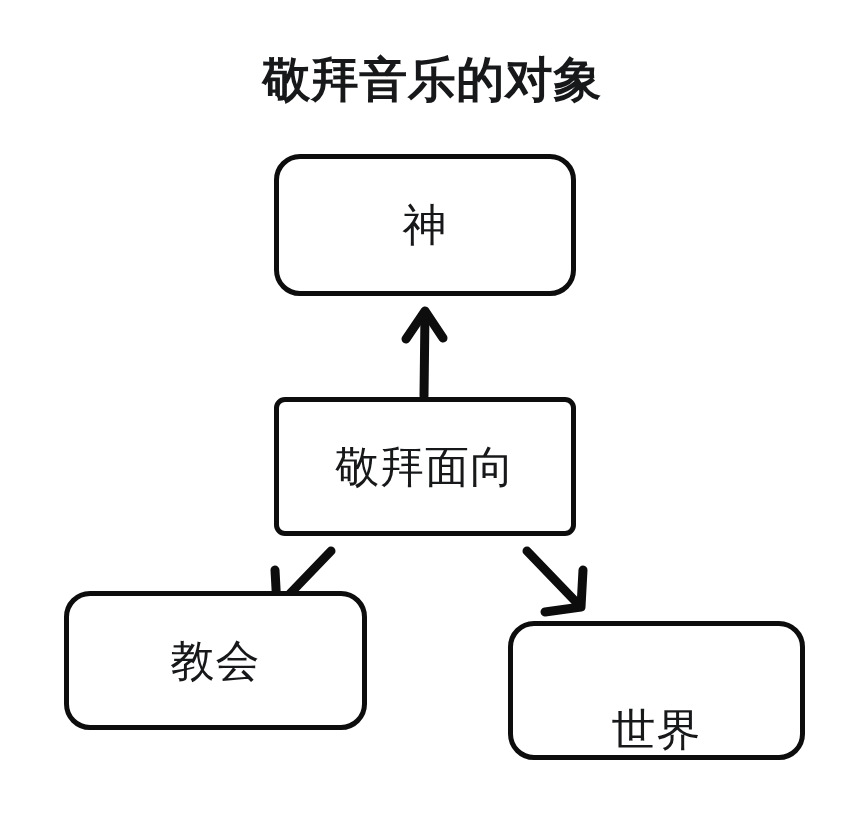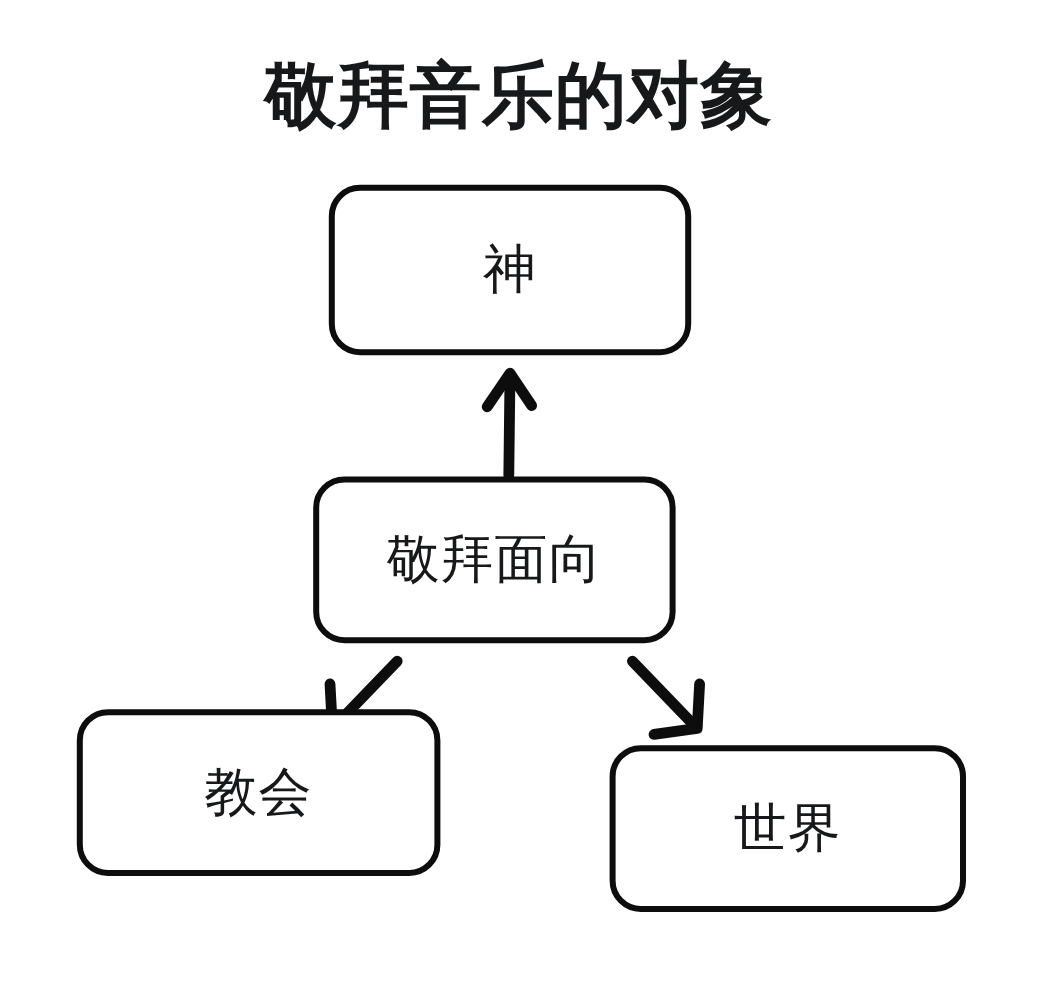--- a/index.html
+++ b/index.html
@@ -16,21 +16,21 @@
     height: 819px;
     background: #ffffff;
     overflow: hidden;
   }
   #diagram-title {
     position: absolute;
     left: 0;
     top: 49px;
     width: 864px;
     text-align: center;
-    font-size: 60px;
+    font-size: 48px;
     line-height: 62px;
     font-weight: 700;
     letter-spacing: 0.5px;
     color: #17181a;
     white-space: nowrap;
   }
   .node {
     position: absolute;
     box-sizing: border-box;
     background: #ffffff;
@@ -43,23 +43,23 @@
   .node-label {
     font-size: 44px;
     line-height: 50px;
     font-weight: 400;
     color: #17181a;
     letter-spacing: 1px;
     white-space: nowrap;
     user-select: none;
   }
   #node-god      { left: 274px; top: 154px; width: 302px; height: 142px; }
-  #node-aspect   { left: 261px; top: 397px; width: 302px; height: 139px; }
+  #node-aspect   { left: 274px; top: 397px; width: 302px; height: 139px; border-radius: 11px; }
   #node-church   { left: 64px;  top: 591px; width: 303px; height: 139px; }
-  #node-world    { left: 508px; top: 621px; width: 297px; height: 139px; }
+  #node-world    { left: 508px; top: 621px; width: 297px; height: 139px; align-items: flex-end; }
 
   #edges {
     position: absolute;
     left: 0;
     top: 0;
     width: 864px;
     height: 819px;
     pointer-events: none;
   }
   #edges path {

